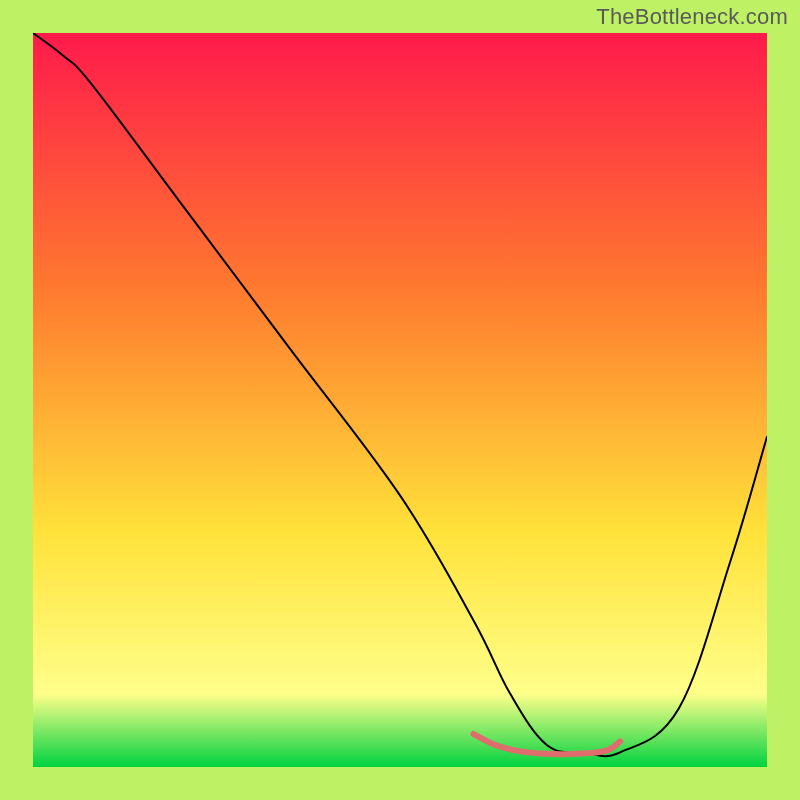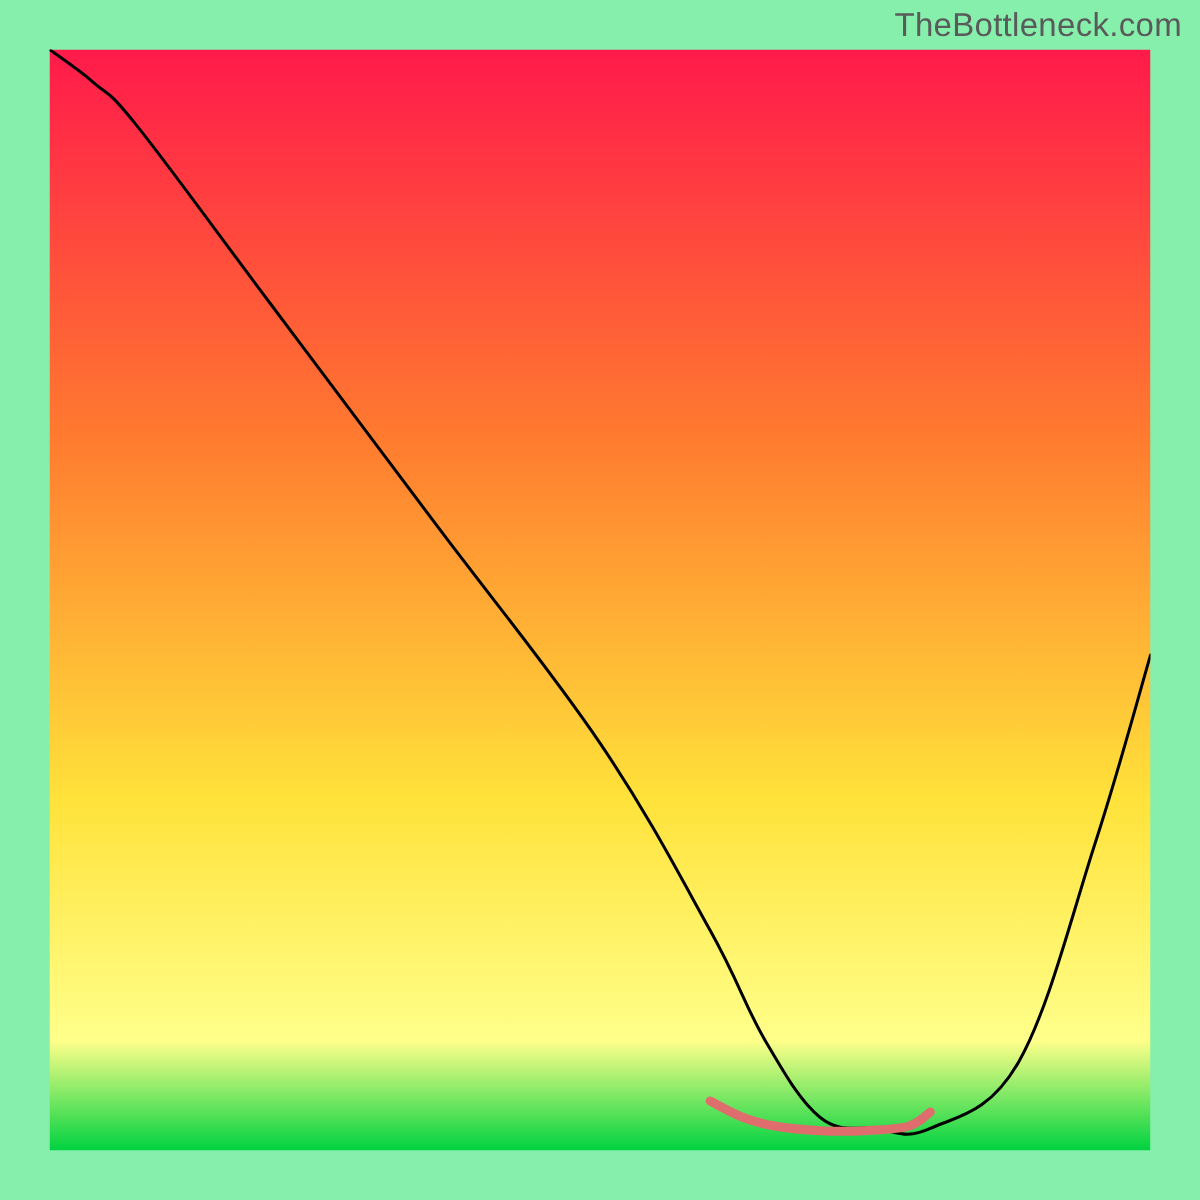--- a/index.html
+++ b/index.html
@@ -8,21 +8,21 @@
     width: 800px;
     height: 800px;
     background: #000;
     font-family: Arial, Helvetica, sans-serif;
     overflow: hidden;
   }
   .frame {
     position: relative;
     width: 800px;
     height: 800px;
-    background: #86efac;
+    background: #bef264;
   }
   .watermark {
     position: absolute;
     top: 4px;
     right: 12px;
     color: #5a5a5a;
     font-size: 22px;
     font-weight: 500;
     letter-spacing: 0.2px;
     z-index: 3;

